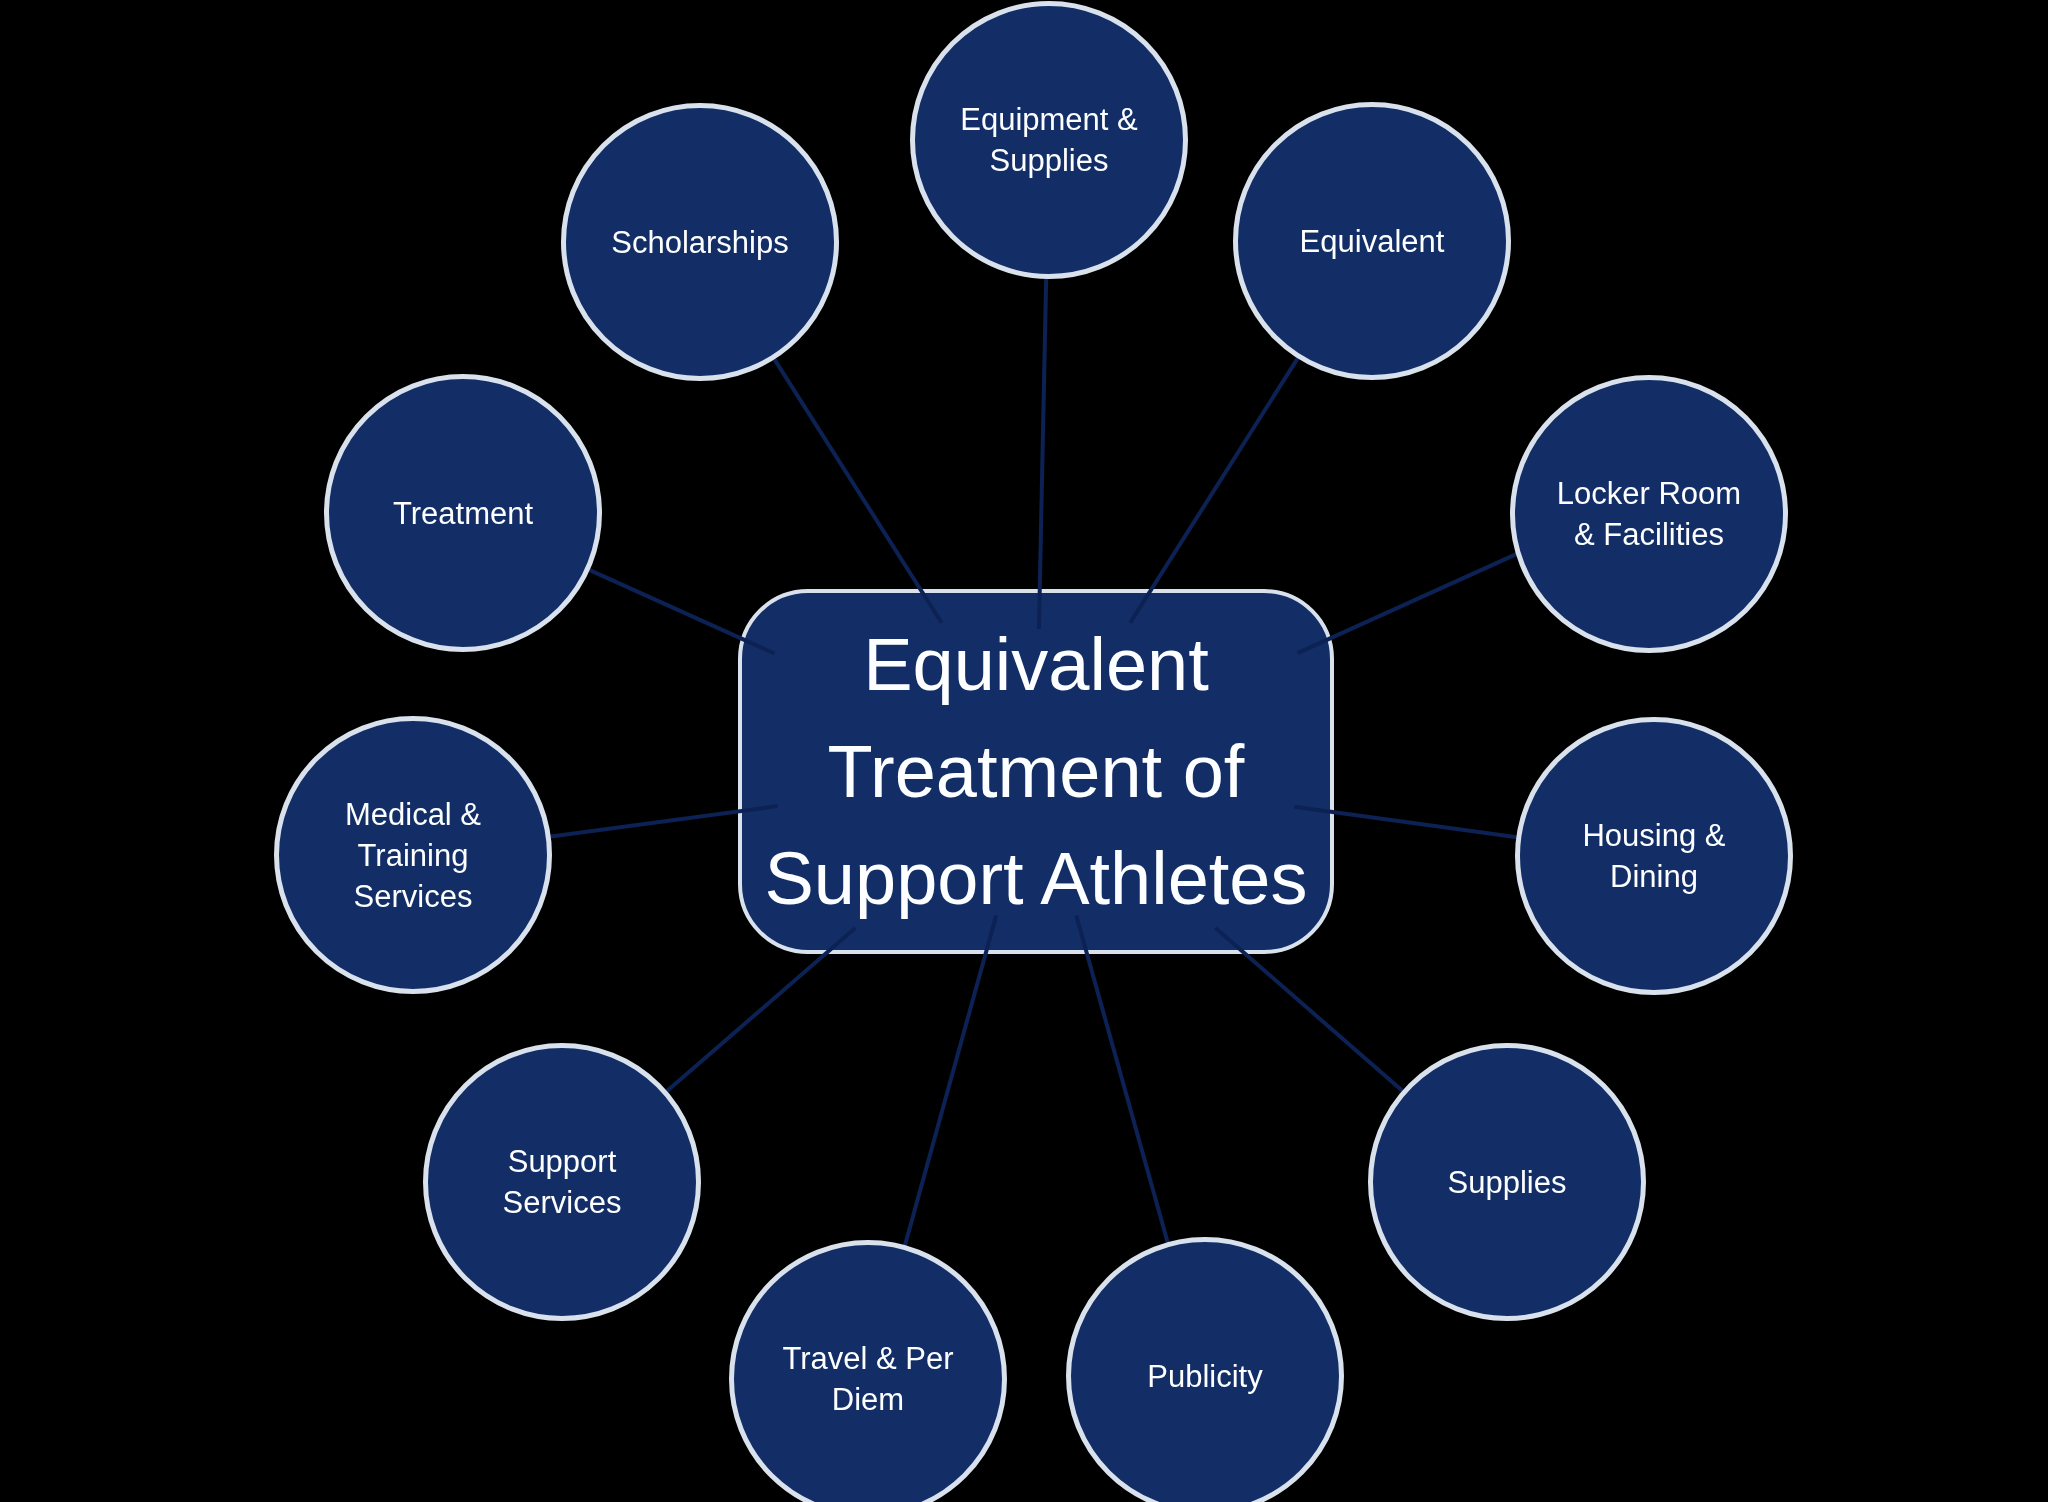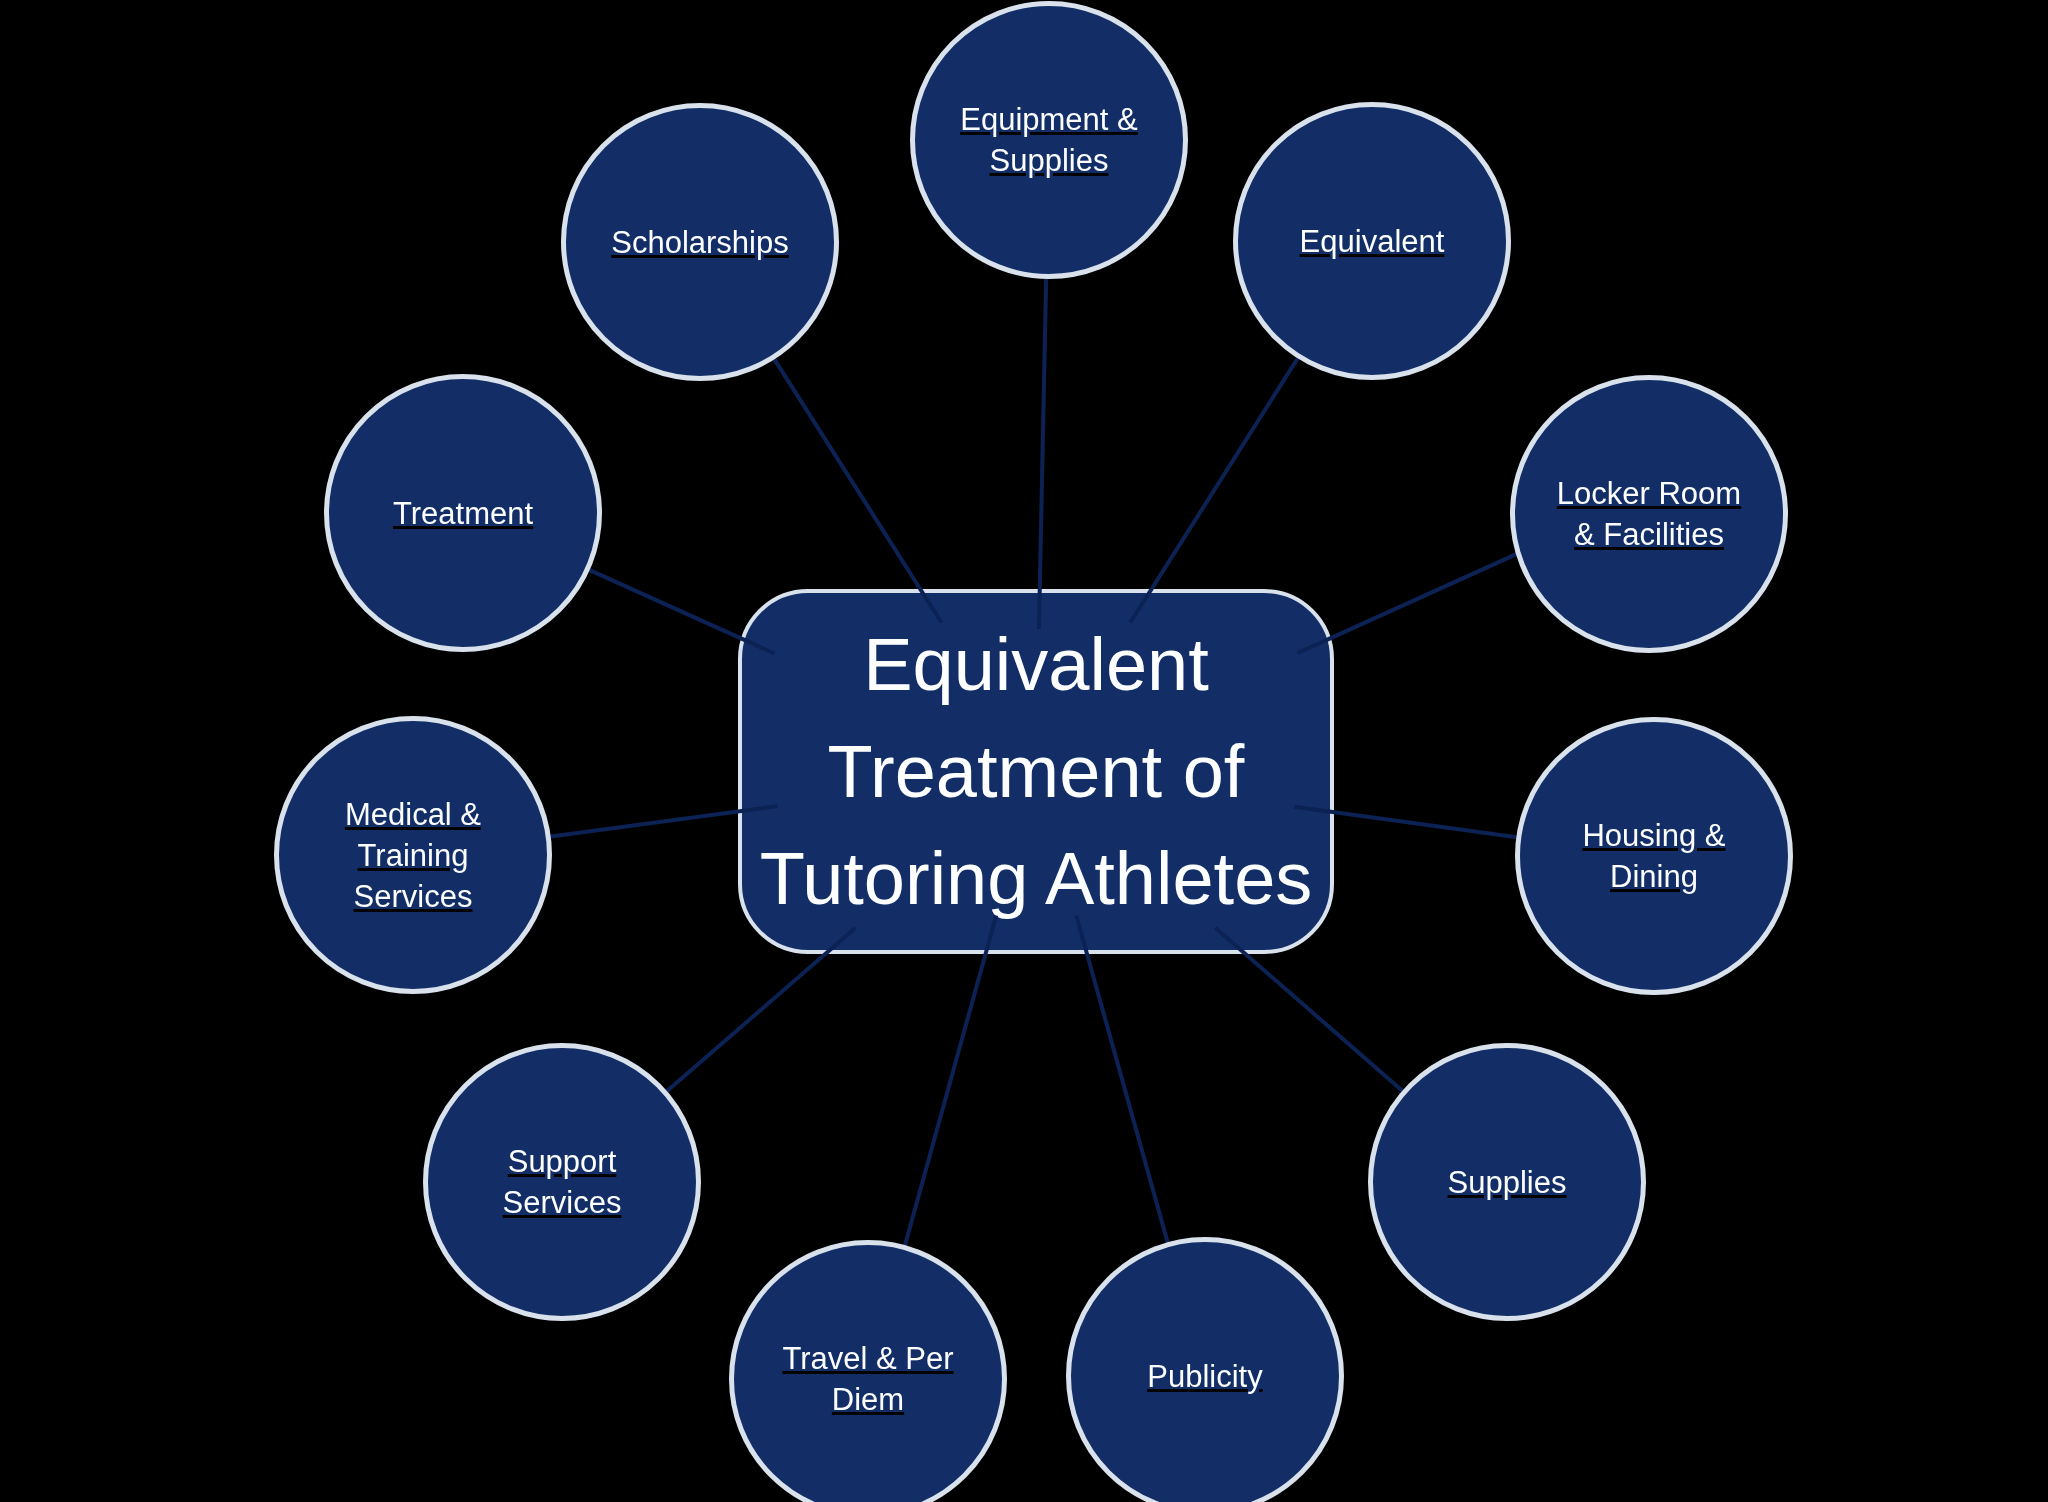--- a/index.html
+++ b/index.html
@@ -45,36 +45,35 @@
     position: absolute;
     z-index: 3;
     box-sizing: border-box;
     background: var(--node-fill, #132E66);
     border: 5px solid var(--node-border, #D8E1EC);
     border-radius: 50%;
     display: flex;
     align-items: center;
     justify-content: center;
     text-align: center;
-    text-decoration: underline;
   }
   .node-circle .label {
     color: var(--text, #FDFEFF);
     font-size: 31px;
     line-height: 41px;
     font-weight: 400;
     max-width: 210px;
   }
 </style>
 </head>
 <body>
 
 <div id="canvas" style="--bg: #000000; --node-fill: #132E66; --node-border: #D8E1EC; --text: #FDFEFF;">
   <div id="center-node" style="left: 738px; top: 589px; width: 596px; height: 365px; border-radius: 70px; border-width: 4px;">
-    <span class="title">Equivalent Treatment of Tutoring Athletes</span>
+    <span class="title">Equivalent Treatment of Support Athletes</span>
   </div>
   <svg id="connector-svg" viewBox="0 0 2048 1502">
       <line x1="1038.9336661087495" y1="628.9915271018981" x2="1049" y2="140" stroke="#0D2254" stroke-width="4"></line>
       <line x1="1130.1862259567604" y1="622.7922831248172" x2="1372" y2="241" stroke="#0D2254" stroke-width="4"></line>
       <line x1="1297.5579740152548" y1="653.1323755554865" x2="1605" y2="514" stroke="#0D2254" stroke-width="4"></line>
       <line x1="1294.36874702461" y1="806.8271183229442" x2="1654" y2="856" stroke="#0D2254" stroke-width="4"></line>
       <line x1="1215.2425087232164" y1="927.718789449852" x2="1507" y2="1182" stroke="#0D2254" stroke-width="4"></line>
       <line x1="1076.2516736163113" y1="915.4771402429598" x2="1205" y2="1376" stroke="#0D2254" stroke-width="4"></line>
       <line x1="996.1924249333118" y1="915.4470348393635" x2="868" y2="1379" stroke="#0D2254" stroke-width="4"></line>
       <line x1="855.5062167953345" y1="927.813708872395" x2="562" y2="1182" stroke="#0D2254" stroke-width="4"></line>

